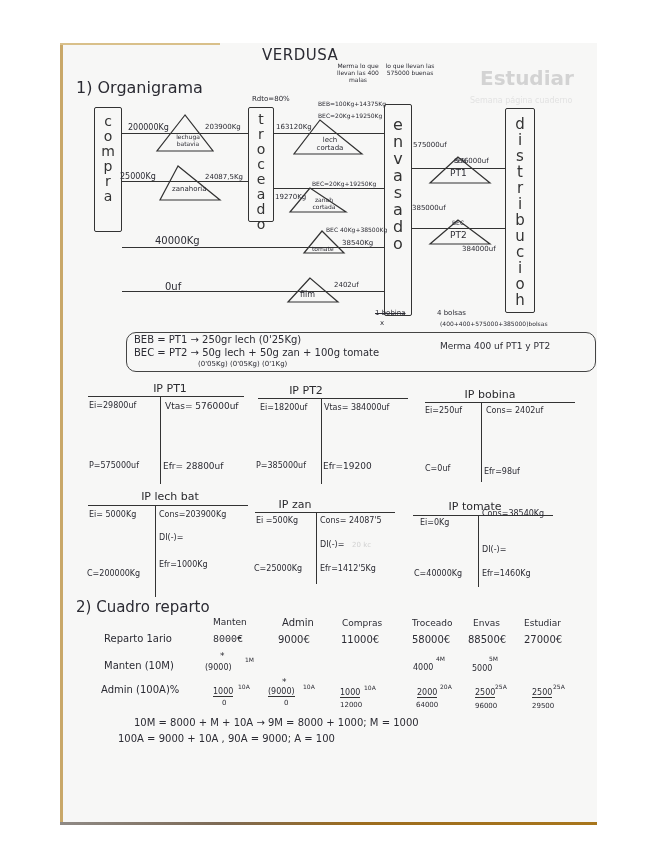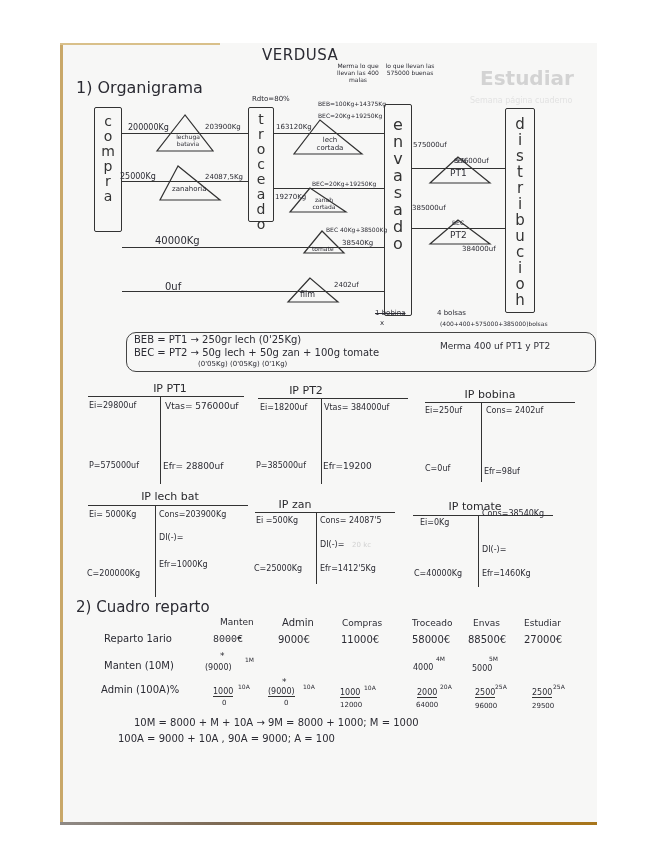--- a/index.html
+++ b/index.html
@@ -209,21 +209,21 @@
 <div class="tx-hr" style="left:413px;top:515px;width:140px;"></div>
 <div class="vline" style="left:478px;top:515px;height:72px;"></div>
 <div class="t s8" style="left:420px;top:519px;">Ei=0Kg</div>
 <div class="t s8" style="left:482px;top:510px;">Cons=38540Kg</div>
 <div class="t s8" style="left:482px;top:546px;">DI(-)=</div>
 <div class="t s8" style="left:414px;top:570px;">C=40000Kg</div>
 <div class="t s8" style="left:482px;top:570px;">Efr=1460Kg</div>
 
 <div class="t s11" style="left:76px;top:600px;">2) Cuadro reparto</div>
 
-<div class="t s9" style="left:220px;top:618px;">Manten</div>
+<div class="t s9" style="left:213px;top:618px;">Manten</div>
 <div class="t s10" style="left:282px;top:618px;">Admin</div>
 <div class="t s9" style="left:342px;top:619px;">Compras</div>
 <div class="t s9" style="left:412px;top:619px;">Troceado</div>
 <div class="t s9" style="left:473px;top:619px;">Envas</div>
 <div class="t s9" style="left:524px;top:619px;">Estudiar</div>
 
 <div class="t s10" style="left:104px;top:634px;">Reparto 1ario</div>
 <div class="t s10" style="left:213px;top:635px;font-family:Liberation Mono, monospace;">8000€</div>
 <div class="t s10" style="left:278px;top:635px;">9000€</div>
 <div class="t s10" style="left:341px;top:635px;">11000€</div>

